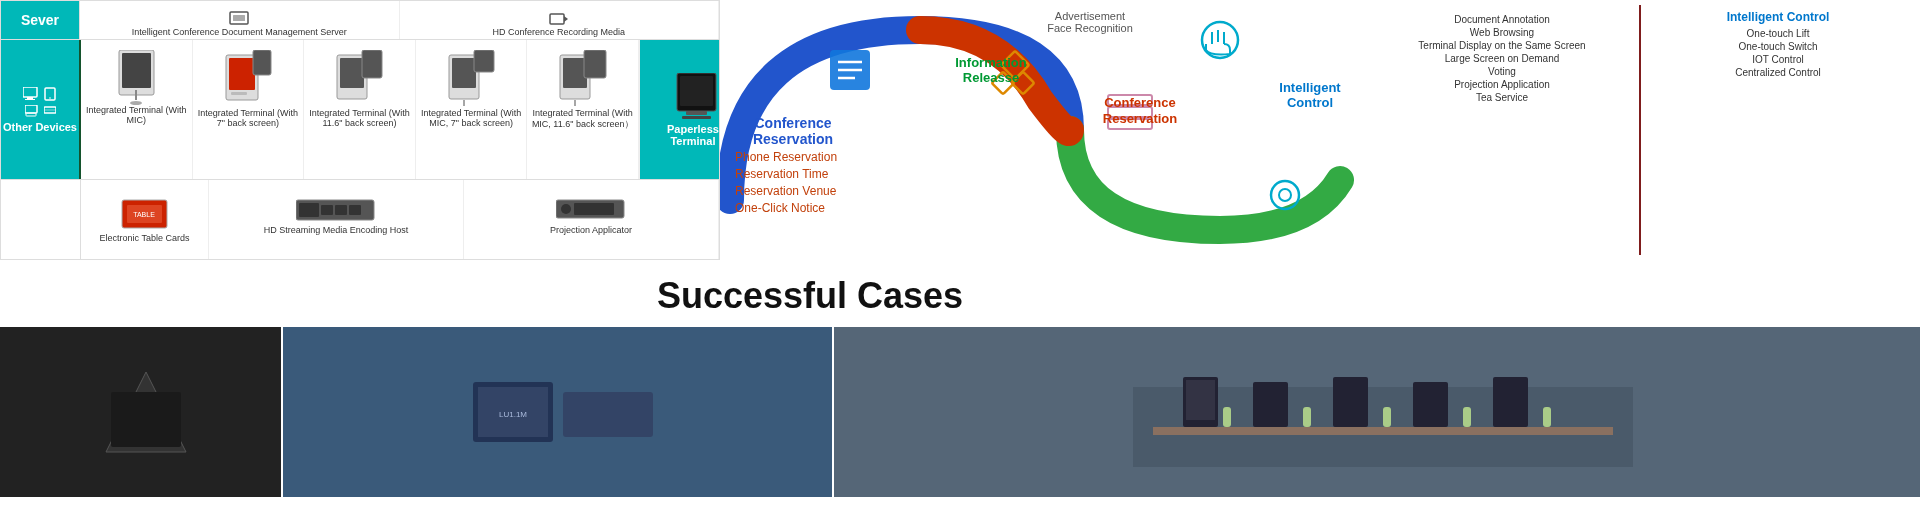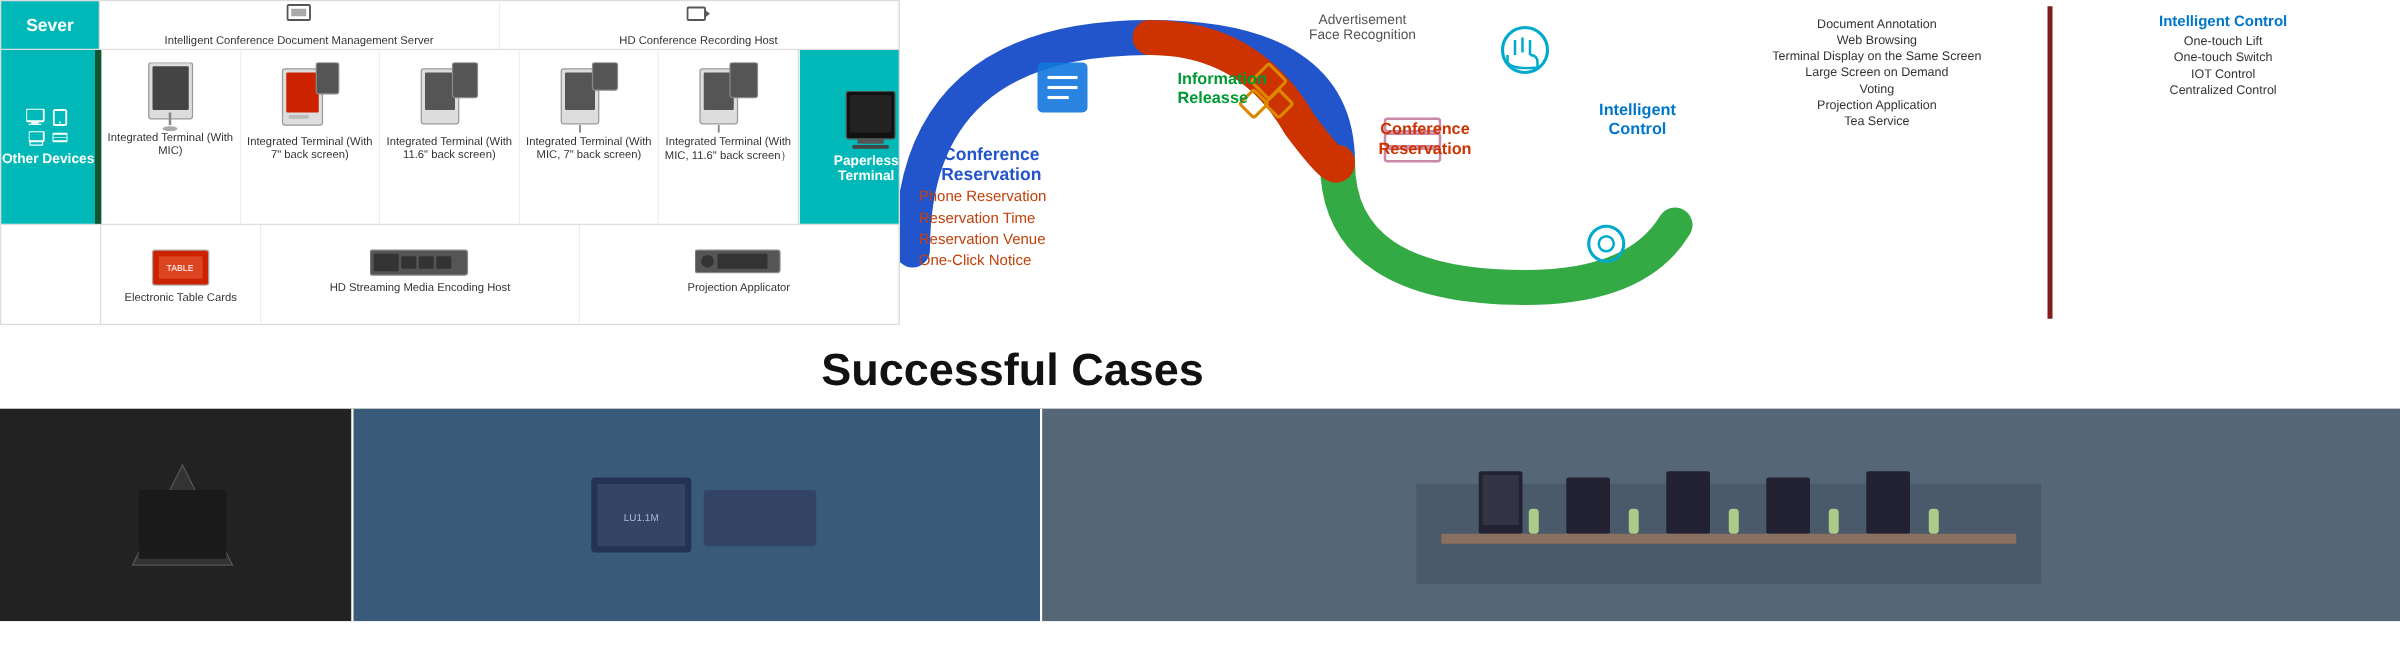--- a/index.html
+++ b/index.html
@@ -43,21 +43,21 @@
       display: flex;
       flex: 1;
       border: 1px solid #ddd;
       border-left: none;
     }
 
     .server-item {
       display: flex;
       flex-direction: column;
       align-items: center;
-      justify-content: space-between;
+      justify-content: flex-end;
       flex: 1;
       font-size: 9px;
       text-align: center;
       border-right: 1px solid #eee;
       padding: 2px;
       color: #333;
     }
 
     .devices-grid {
       display: flex;
@@ -67,21 +67,21 @@
     }
 
     .other-devices-col {
       width: 80px;
       background: #00b8b8;
       display: flex;
       flex-direction: column;
       align-items: center;
       justify-content: center;
       gap: 4px;
-      border-right: 5px solid #14532d;
+      border-right: 2px solid #14532d;
     }
 
     .other-devices-col .icons-row {
       display: flex;
       gap: 3px;
     }
 
     .other-devices-label {
       color: #fff;
       font-weight: bold;
@@ -207,21 +207,21 @@
       width: 560px;
       padding: 5px;
     }
 
     .right-col {
       flex: 1;
       display: flex;
       flex-direction: column;
       align-items: center;
       padding: 5px;
-      border-right: 4px solid #7f1d1d;
+      border-right: 2px solid #7f1d1d;
       font-size: 10px;
       color: #333;
     }
 
     .right-col:last-child { border-right: none; }
 
     .right-col-title {
       font-weight: bold;
       font-size: 12px;
       margin-bottom: 4px;
@@ -247,21 +247,21 @@
               <rect x="1" y="1" width="18" height="12" rx="1" fill="none" stroke="#555" stroke-width="1.5"></rect>
               <rect x="4" y="4" width="12" height="6" rx="0.5" fill="#aaa"></rect>
             </svg>
           <span>Intelligent Conference Document Management Server</span>
         </div>
         <div class="server-item">
           <svg width="20" height="16" viewBox="0 0 20 16">
               <rect x="1" y="3" width="14" height="10" rx="1" fill="none" stroke="#555" stroke-width="1.5"></rect>
               <polygon points="15,5 19,8 15,11" fill="#555"></polygon>
             </svg>
-          <span>HD Conference Recording Host</span>
+          <span>HD Conference Recording Media</span>
         </div>
       </div>
     </div>
 
     <div class="devices-grid">
 
       <div class="other-devices-col">
         <div class="icons-row">
           <svg width="18" height="14" viewBox="0 0 18 14">
               <rect x="0" y="0" width="14" height="10" rx="1" fill="none" stroke="#fff" stroke-width="1.5"></rect>
@@ -422,21 +422,21 @@
         <div style="font-weight:bold; font-size:14px; color:#2255cc;">Conference Reservation</div>
       </div>
 
       <div style="position:absolute; left:15px; top:150px; font-size:12px; color:#c2410c; text-align:left; width:140px;">
         <div style="margin-bottom:3px;">Phone Reservation</div>
         <div style="margin-bottom:3px;">Reservation Time</div>
         <div style="margin-bottom:3px;">Reservation Venue</div>
         <div style="margin-bottom:3px;">One-Click Notice</div>
       </div>
 
-      <div style="position:absolute; left:222px; top:55px; font-weight:bold; font-size:13px; color:#009933; width:120px;">
+      <div style="position:absolute; left:211px; top:55px; font-weight:bold; font-size:13px; color:#009933; text-align:center; width:120px;">
         <div>Information Releasse</div>
       </div>
 
       <div style="position:absolute; left:370px; top:95px; text-align:center; width:100px;">
         <div style="font-weight:bold; font-size:13px; color:#cc3300; line-height:1.2;">Conference Reservation</div>
       </div>
 
 
       <div style="position:absolute; right:5px; top:80px; font-weight:bold; font-size:13px; color:#0077cc; text-align:center; width:90px;">
         <div>Intelligent Control</div>

